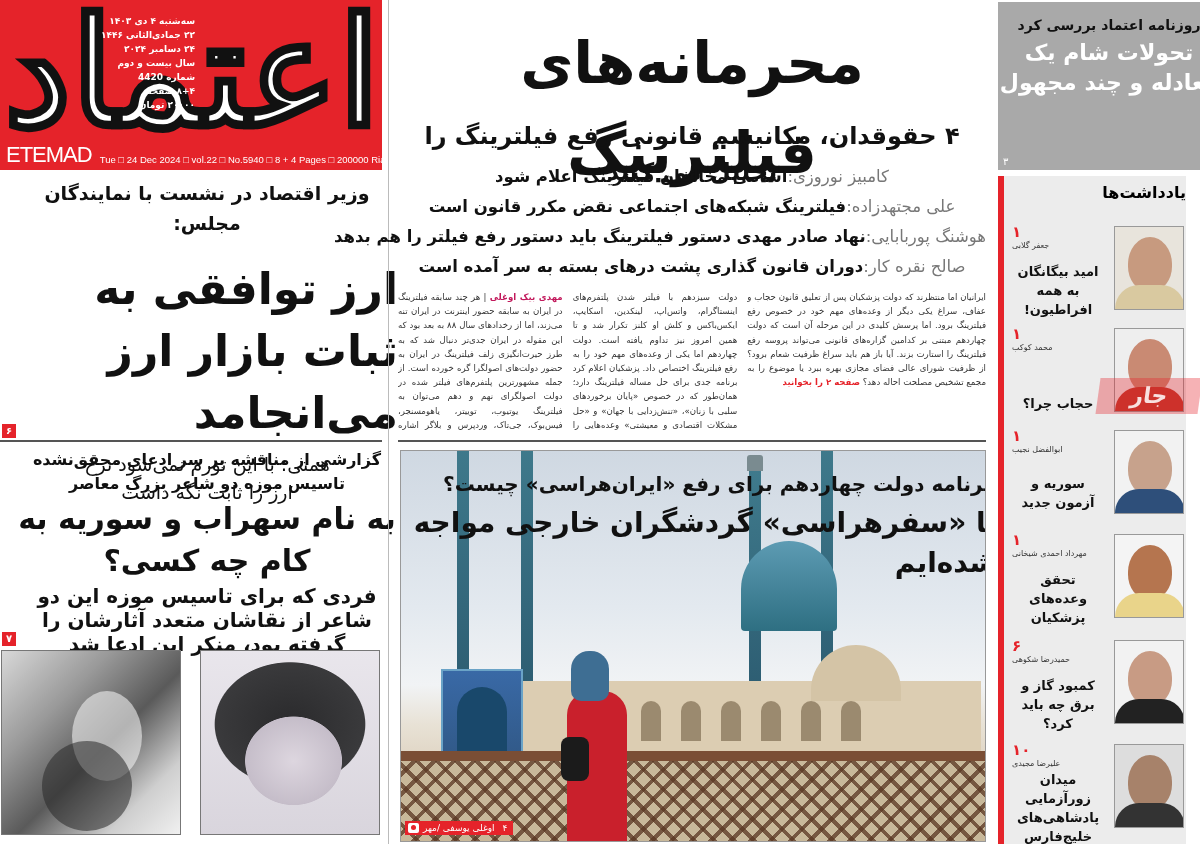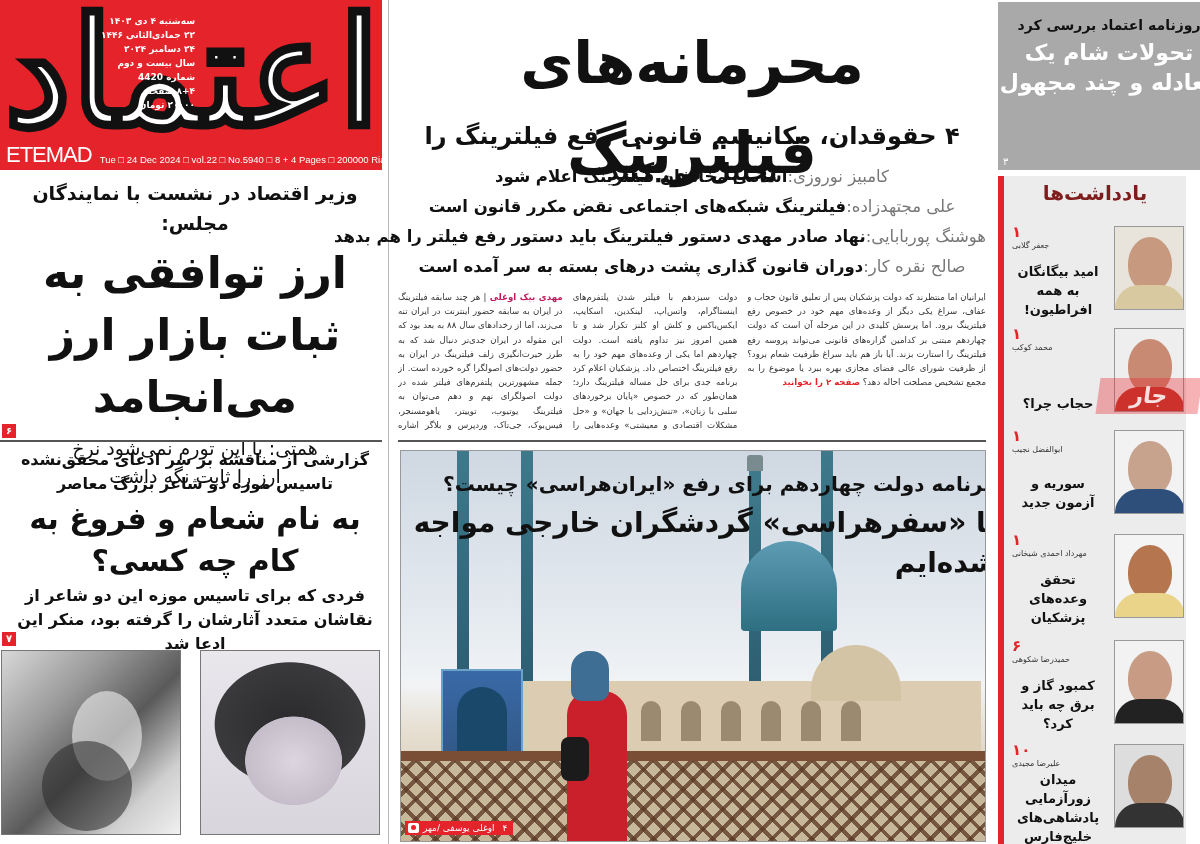--- a/index.html
+++ b/index.html
@@ -9,32 +9,32 @@
   
   .left-col { position: absolute; left: 0; top: 0; width: 392px; height: 844px; }
   .masthead { position: absolute; left: 0; top: 0; width: 382px; height: 170px; background: #e5232a; overflow: hidden; }
   .logo-glyph { position: absolute; left: 20px; top: -8px; width: 360px; height: 160px; font-family: "DejaVu Serif", serif; font-weight: bold; font-size: 150px; line-height: 160px; color: #fff; -webkit-text-stroke: 4px #111; text-align: center; direction: rtl; letter-spacing: -6px; }
   .mast-info { position: absolute; left: 105px; top: 14px; width: 90px; direction: rtl; text-align: right; color: #fff; font-size: 9px; line-height: 14px; font-weight: bold; }
   .mast-info div { white-space: nowrap; padding-left: 16px; }
   .mast-en { position: absolute; left: 0; bottom: 0; width: 382px; height: 26px; direction: ltr; display: flex; align-items: flex-end; padding: 0 0 4px 6px; color: #fff; }
   .mast-en .brand { font-family: "Liberation Sans", sans-serif; font-size: 22px; letter-spacing: -1px; line-height: 22px; margin-right: 8px; }
   .mast-en .meta { font-family: "Liberation Sans", sans-serif; font-size: 9.5px; line-height: 12px; white-space: nowrap; }
 
-  .story { position: absolute; left: 4px; width: 382px; text-align: center; direction: rtl; }
+  .story { position: absolute; left: 16px; width: 382px; text-align: center; direction: rtl; }
   .story.econ { top: 178px; height: 236px; }
   .econ .kicker { font-size: 19px; font-weight: bold; line-height: 30px; }
-  .econ .headline { font-size: 44px; font-weight: bold; line-height: 62px; margin-top: 4px; letter-spacing: -1px; }
+  .econ .headline { font-size: 44px; font-weight: bold; line-height: 62px; margin-top: 20px; letter-spacing: -1px; text-align: right; }
   .econ .sub { font-size: 19px; font-weight: normal; line-height: 28px; margin-top: 6px; padding: 0 60px; }
   .page-ref { position: absolute; left: 2px; width: 14px; height: 14px; background: #e5232a; color: #fff; font-size: 10px; line-height: 14px; text-align: center; font-weight: bold; }
   .divider { position: absolute; left: 0; width: 382px; height: 1.5px; background: #555; }
 
   .story.poets { top: 448px; height: 196px; }
   .poets .kicker { font-size: 16px; font-weight: bold; line-height: 24px; }
   .poets .headline { font-size: 30px; font-weight: bold; line-height: 42px; margin-top: 2px; }
-  .poets .sub { font-size: 16px; font-weight: bold; line-height: 24px; margin-top: 2px; }
+  .poets .sub { font-size: 20px; font-weight: bold; line-height: 24px; margin-top: 2px; }
 
   .portrait { position: absolute; top: 650px; width: 180px; height: 185px; border: 1px solid #777; overflow: hidden; }
   .portrait.sohrab { left: 1px; background: linear-gradient(135deg,#d8d8d8 0%,#9a9a9a 30%,#5a5a5a 55%,#cfcfcf 80%,#f0f0f0 100%); }
   .portrait.forough { left: 200px; background: radial-gradient(ellipse 45% 40% at 52% 60%, #ddd6df 0%, #c5bdc9 60%, transparent 61%), radial-gradient(ellipse 60% 48% at 50% 40%, #2a2a2c 0%, #3a3a3c 70%, transparent 71%), linear-gradient(#e9e6ec, #d9d5dd); }
   .portrait .face-hint { position: absolute; border-radius: 50%; }
 
   .col-rule { position: absolute; left: 388px; top: 0; width: 1px; height: 844px; background: #bbb; }
 
   
   .center-col { position: absolute; left: 398px; top: 0; width: 588px; height: 844px; }
@@ -72,21 +72,21 @@
   .camera-icon { position: absolute; left: 3px; top: 2px; width: 11px; height: 10px; background: #fff; border-radius: 2px; }
   .camera-icon::after { content: ""; position: absolute; left: 3px; top: 2px; width: 5px; height: 5px; border-radius: 50%; background: #e5232a; }
 
   
   .right-col { position: absolute; left: 998px; top: 0; width: 202px; height: 844px; }
   .teaser-box { position: absolute; left: 0; top: 2px; width: 222px; height: 168px; background: #a9a9a9; text-align: center; direction: rtl; }
   .teaser-kicker { color: #111; font-size: 14px; font-weight: bold; line-height: 22px; margin-top: 12px; }
   .teaser-headline { color: #fff; font-size: 22px; font-weight: bold; line-height: 30px; margin-top: 2px; }
   .teaser-page { position: absolute; left: 5px; bottom: 3px; color: #fff; font-size: 10px; }
   .notes-panel { position: absolute; left: 0; top: 176px; width: 188px; height: 668px; background: #ececec; border-left: 6px solid #e5232a; }
-  .notes-title { text-align: center; font-size: 20px; font-weight: bold; color: #7f1d1d; line-height: 34px; height: 38px; direction: rtl; }
+  .notes-title { text-align: right; font-size: 16px; font-weight: bold; color: #000000; line-height: 34px; height: 38px; direction: rtl; }
   .note { position: absolute; left: 6px; width: 178px; height: 96px; direction: rtl; }
   .note .text { position: absolute; right: 84px; top: 0; width: 92px; text-align: left; direction: rtl; }
   .note .page { color: #e5232a; font-size: 15px; font-weight: bold; line-height: 16px; text-align: left; }
   .note .author { font-size: 8px; color: #333; line-height: 12px; text-align: left; }
   .note .title { font-size: 13px; font-weight: bold; line-height: 19px; text-align: center; margin-top: 10px; }
   .note .photo { position: absolute; right: 4px; top: 2px; width: 70px; height: 84px; border: 1px solid #999; overflow: hidden; }
   .note .photo .head { position: absolute; left: 13px; top: 10px; width: 44px; height: 54px; border-radius: 50% 50% 45% 45%; background: #c79a7f; }
   .note .photo .torso { position: absolute; left: 0; bottom: 0; width: 70px; height: 24px; border-radius: 30px 30px 0 0; }
   .watermark { position: absolute; left: 1098px; top: 378px; width: 102px; height: 36px; background: rgba(229,35,42,.35); color: rgba(255,255,255,.85); font-size: 22px; font-weight: bold; line-height: 36px; text-align: center; transform: skewX(-8deg); }
 </style>
@@ -114,21 +114,21 @@
   <div class="story econ">
     <div class="kicker">وزیر اقتصاد در نشست با نمایندگان مجلس:</div>
     <div class="headline">ارز توافقی به ثبات بازار ارز می‌انجامد</div>
     <div class="sub">همتی: با این تورم نمی‌شود نرخ ارز را ثابت نگه داشت</div>
   </div>
   <div class="page-ref" style="top:424px;">۶</div>
   <div class="divider" style="top:440px;"></div>
 
   <div class="story poets">
     <div class="kicker">گزارشی از مناقشه بر سر ادعای محقق‌نشده تاسیس موزه دو شاعر بزرگ معاصر</div>
-    <div class="headline">به نام شعام و فروغ به کام چه کسی؟</div>
+    <div class="headline">به نام سهراب و سوریه به کام چه کسی؟</div>
     <div class="sub">فردی که برای تاسیس موزه این دو شاعر از نقاشان متعدد آثارشان را گرفته بود، منکر این ادعا شد</div>
   </div>
   <div class="page-ref" style="top:632px;">۷</div>
 
   <div class="portrait sohrab">
     <div class="face-hint" style="left:70px;top:40px;width:70px;height:90px;background:rgba(240,240,240,.6);"></div>
     <div class="face-hint" style="left:40px;top:90px;width:90px;height:90px;background:rgba(40,40,40,.55);"></div>
   </div>
   <div class="portrait forough"></div>
 </div>

